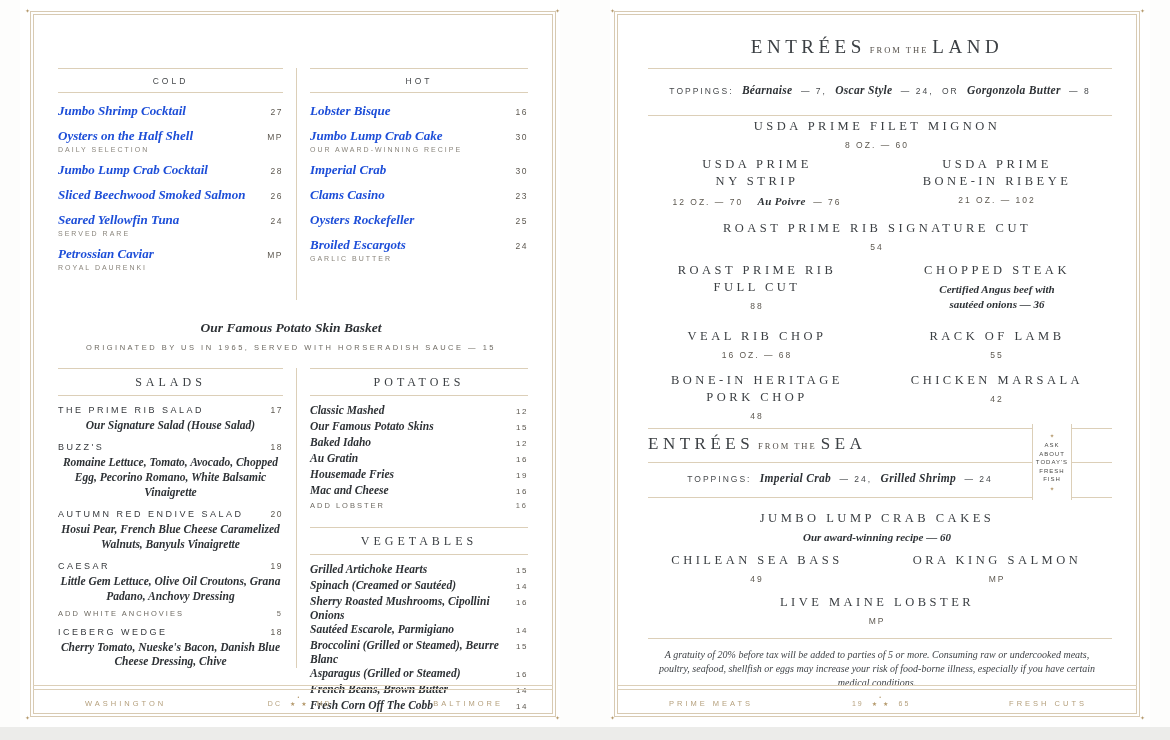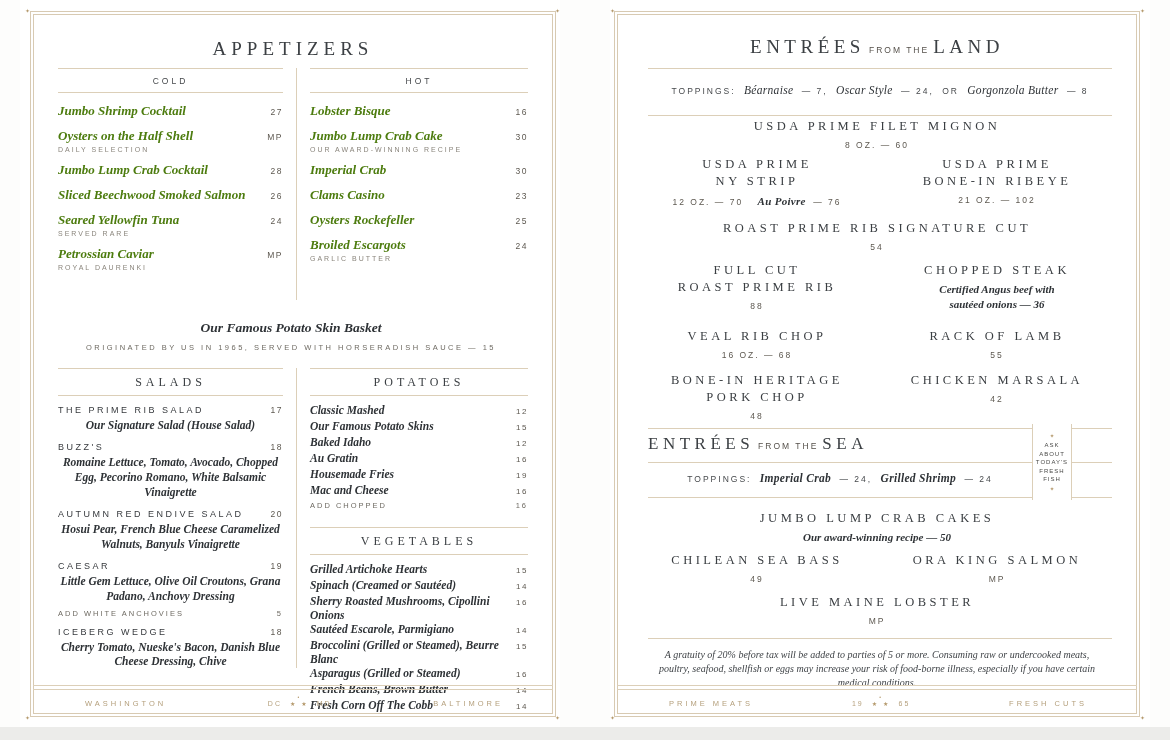--- a/index.html
+++ b/index.html
@@ -29,21 +29,21 @@
   .col{position:absolute;}
   .col-cold{left:25px;top:54px;width:225px;}
   .col-hot{left:277px;top:54px;width:218px;}
   .vdiv{position:absolute;left:263px;top:54px;height:232px;width:0;border-left:1px solid #dccfb8;}
   .subhead{border-top:1px solid #dccfb8;border-bottom:1px solid #dccfb8;text-align:center;
            padding:7px 0 6px;font-size:8.5px;letter-spacing:3px;color:#46494c;
            font-family:"Liberation Sans",sans-serif;}
   .ap-list{padding-top:10px;}
   .ap-row{margin-bottom:9px;}
   .ap-line{display:flex;justify-content:space-between;align-items:baseline;}
-  .ap-name{font-style:italic;font-weight:bold;font-size:13px;color:#4d7c0f;}
+  .ap-name{font-style:italic;font-weight:bold;font-size:13px;color:#1d4ed8;}
   .ap-price{font-size:8.5px;letter-spacing:1.5px;color:#5d5850;white-space:nowrap;
             font-family:"Liberation Sans",sans-serif;}
   .ap-note{font-size:7px;letter-spacing:2px;color:#8a857c;margin-top:2px;
            font-family:"Liberation Sans",sans-serif;}
 
   .feature{position:absolute;left:0;right:4px;top:306px;text-align:center;}
   .feature-title{font-style:italic;font-weight:bold;font-size:13.5px;color:#2e3236;}
   .feature-sub{font-size:7.5px;letter-spacing:2.5px;color:#6e6a62;margin-top:7px;
                font-family:"Liberation Sans",sans-serif;}
 
@@ -73,27 +73,27 @@
   .foot-rule{height:3px;border-top:1px solid #dccfb8;border-bottom:1px solid #dccfb8;}
   .foot-row{display:flex;justify-content:space-between;align-items:center;padding:9px 50px 0 52px;
             font-size:7.5px;letter-spacing:3px;color:#b5a07d;font-family:"Liberation Sans",sans-serif;}
   .foot-center{display:flex;align-items:center;gap:8px;font-size:7px;letter-spacing:2px;}
   .cluster{position:relative;display:inline-flex;gap:4px;font-size:6px;color:#b59a6d;}
   .cluster .dot{position:absolute;top:-6px;left:50%;transform:translateX(-50%);font-size:5px;}
 
   
   .r-title{position:absolute;left:0;right:0;top:22px;text-align:center;color:#3c4044;}
   .t-big{font-size:19px;letter-spacing:4.5px;}
-  .t-small{font-size:8.5px;letter-spacing:2px;color:#55504a;font-family:Liberation Sans, sans-serif;}
+  .t-small{font-size:8.5px;letter-spacing:2px;color:#55504a;font-family:Liberation Serif, serif;}
   .band{position:absolute;left:31px;right:25px;top:54px;height:46px;
         border-top:1px solid #dccfb8;border-bottom:1px solid #dccfb8;}
   .toppings{position:absolute;left:0;right:0;top:15px;text-align:center;font-size:8.5px;
             letter-spacing:2px;color:#46494c;font-family:"Liberation Sans",sans-serif;}
   .toppings span{margin:0 2px;}
-  .toppings .ital{font-family:"Liberation Serif",serif;font-style:italic;font-weight:normal;
+  .toppings .ital{font-family:"Liberation Serif",serif;font-style:italic;font-weight:bold;
                   font-size:11.5px;letter-spacing:0.3px;color:#2e3236;}
 
   .cblk{position:absolute;left:0;right:0;text-align:center;}
   .row2{position:absolute;left:0;right:0;display:flex;padding:0 20px;}
   .row2 > div{flex:1;text-align:center;}
   .blk-title{font-size:12.5px;letter-spacing:3.5px;color:#3a3e42;line-height:1.35;}
   .blk-price{font-size:8.5px;letter-spacing:2px;color:#5d5850;margin-top:5px;
              font-family:"Liberation Sans",sans-serif;}
   .blk-price .it{font-family:"Liberation Serif",serif;font-style:italic;font-weight:bold;
                  font-size:11px;letter-spacing:0.3px;color:#2e3236;margin:0 3px 0 10px;}
@@ -129,21 +129,20 @@
 <div class="canvas">
 
   <div class="page page-left">
     <div class="frame"></div>
     <span class="corner c-tl">✦</span>
     <span class="corner c-tr">✦</span>
     <span class="corner c-bl">✦</span>
     <span class="corner c-br">✦</span>
 
     <div class="inner">
-      <div class="h1" style="top:24px;">APPETIZERS</div>
 
       <div class="vdiv"></div>
 
       <div class="col col-cold">
         <div class="subhead">COLD</div>
         <div class="ap-list">
 
             <div class="ap-row">
               <div class="ap-line">
                 <span class="ap-name">Jumbo Shrimp Cocktail</span>
@@ -337,21 +336,21 @@
               <span class="pv-name">Housemade Fries</span>
               <span class="pv-price">19</span>
             </div>
 
             <div class="pv-row">
               <span class="pv-name">Mac and Cheese</span>
               <span class="pv-price">16</span>
             </div>
           </div>
         <div class="pv-addon">
-          <span>ADD CHOPPED</span>
+          <span>ADD LOBSTER</span>
           <span>16</span>
         </div>
 
         <div class="sec-head veg-head">VEGETABLES</div>
         <div class="pv-list">
 
             <div class="pv-row">
               <span class="pv-name">Grilled Artichoke Hearts</span>
               <span class="pv-price">15</span>
             </div>
@@ -461,22 +460,22 @@
         </div>
       </div>
 
       <div class="cblk r-signature">
         <div class="blk-title">ROAST PRIME RIB SIGNATURE CUT</div>
         <div class="blk-price">54</div>
       </div>
 
       <div class="row2 r-fullcut-chopped">
         <div>
+          <div class="blk-title">ROAST PRIME RIB</div>
           <div class="blk-title">FULL CUT</div>
-          <div class="blk-title">ROAST PRIME RIB</div>
           <div class="blk-price">88</div>
         </div>
         <div>
           <div class="blk-title">CHOPPED STEAK</div>
           <div class="blk-desc">Certified Angus beef with</div>
           <div class="blk-desc" style="margin-top:0;">sautéed onions — 36</div>
         </div>
       </div>
 
       <div class="row2 r-veal-lamb">
@@ -531,21 +530,21 @@
               <div>FRESH</div>
 
               <div>FISH</div>
             </div>
           <div class="mark">✦</div>
         </div>
       </div>
 
       <div class="cblk r-crabcakes">
         <div class="blk-title">JUMBO LUMP CRAB CAKES</div>
-        <div class="blk-desc">Our award-winning recipe — 50</div>
+        <div class="blk-desc">Our award-winning recipe — 60</div>
       </div>
 
       <div class="row2 r-bass-salmon">
         <div>
           <div class="blk-title">CHILEAN SEA BASS</div>
           <div class="blk-price">49</div>
         </div>
         <div>
           <div class="blk-title">ORA KING SALMON</div>
           <div class="blk-price">MP</div>

